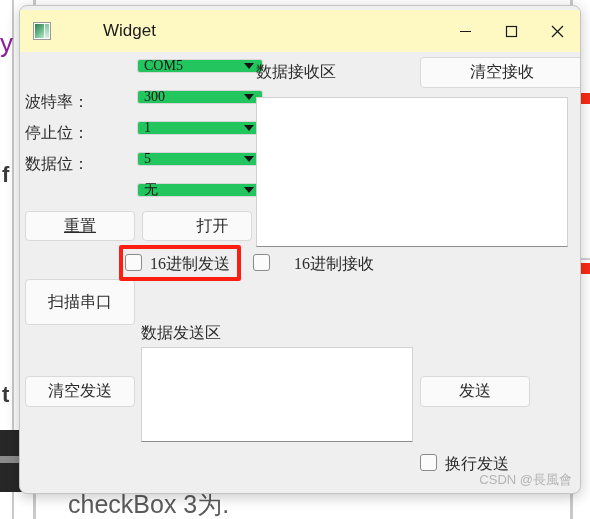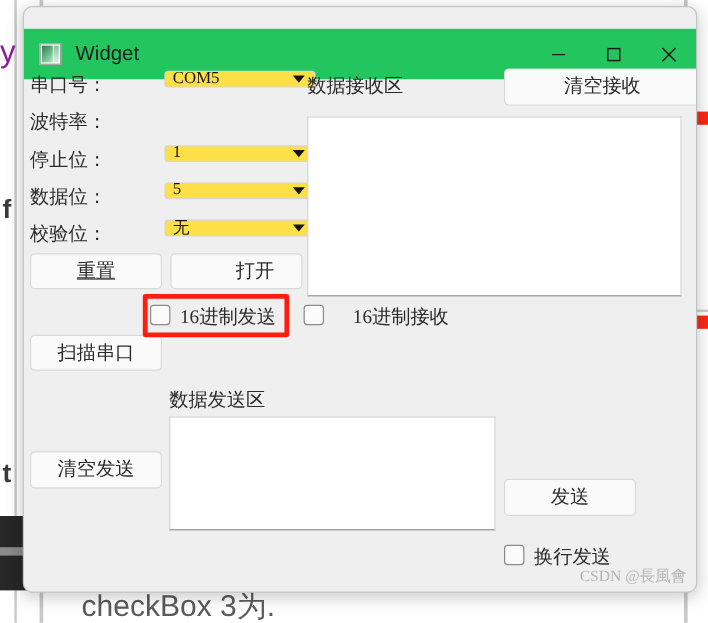--- a/index.html
+++ b/index.html
@@ -63,23 +63,23 @@
     width: 562px; height: 489px;
     background: #efefef;
     border: 1px solid #c4c4c4;
     border-radius: 8px;
     box-shadow: 0 3px 14px rgba(0,0,0,.22);
     overflow: hidden;
   }
 
   #titlebar {
     position: absolute;
-    left: 0; top: 18px; right: 0; height: 42px;
-    background: #22c55e;
-    display: flex; align-items: center;
+    left: 0; top: 4px; right: 0; height: 42px;
+    background: #fef9c3;
+    display: flex; align-items: center; gap: 40px;
   }
   #app-icon {
     width: 18px; height: 18px;
     margin-left: 13px;
     border: 1px solid #9a9a9a;
     background: #ffffff;
     position: relative;
     flex: none;
   }
   #app-icon .q-left {
@@ -113,21 +113,21 @@
   .lbl {
     position: absolute;
     font-size: 16px;
     color: #2b2b2b;
     white-space: nowrap;
     font-family: "Liberation Serif", "DejaVu Serif", serif;
   }
   .combo {
     position: absolute;
     height: 14px;
-    background: #fde047;
+    background: #22c55e;
     border: 1px solid #d6d6d6;
     border-radius: 3px;
     display: flex; align-items: center;
   }
   .combo .val {
     font-size: 14px;
     color: #161616;
     padding-left: 6px;
     font-family: "Liberation Serif", "DejaVu Serif", serif;
     white-space: nowrap;
@@ -178,21 +178,21 @@
   
   #annotation-box {
     position: absolute;
     border: 4px solid #fd1d11;
     border-radius: 2px;
     pointer-events: none;
   }
   #watermark {
     position: absolute;
     right: 8px; bottom: 4px;
-    font-family: Liberation Serif, serif;
+    font-family: Liberation Sans, sans-serif;
     font-size: 13px;
     color: #b4b4b4;
     white-space: nowrap;
   }
 </style>
 </head>
 <body>
 
 <div id="bg">
   <div class="bg-vline" style="left:12px; top:0; width:2px; height:519px;"></div>
@@ -237,66 +237,68 @@
       </div>
       <div class="win-btn">
         <svg width="15" height="15" viewBox="0 0 15 15">
             <line x1="2" y1="2" x2="13" y2="13" stroke="#1b1b1b" stroke-width="1.3"></line>
             <line x1="13" y1="2" x2="2" y2="13" stroke="#1b1b1b" stroke-width="1.3"></line>
           </svg>
       </div>
     </div>
   </div>
 
-  <div class="lbl" style="left:5px; top:55px;">串口号：</div>
   <div class="lbl" style="left:5px; top:86px;font-family:Liberation Mono, monospace;">波特率：</div>
   <div class="lbl" style="left:5px; top:117px;">停止位：</div>
   <div class="lbl" style="left:5px; top:148px;">数据位：</div>
-  <div class="lbl" style="left:5px; top:179px;">校验位：</div>
 
   <div class="combo" style="left:117px; top:53px;  width:126px;">
     <span class="val">COM5</span>
     <span class="arrow"></span>
   </div>
+  <div class="combo" style="left:117px; top:84px;  width:126px;">
+    <span class="val">300</span>
+    <span class="arrow"></span>
+  </div>
   <div class="combo" style="left:117px; top:115px; width:126px;">
     <span class="val">1</span>
     <span class="arrow"></span>
   </div>
   <div class="combo" style="left:117px; top:146px; width:126px;">
     <span class="val">5</span>
     <span class="arrow"></span>
   </div>
   <div class="combo" style="left:117px; top:177px; width:126px;">
     <span class="val">无</span>
     <span class="arrow"></span>
   </div>
 
   <div class="btn" style="left:5px;   top:205px; width:110px; height:30px;text-decoration:underline;">重置</div>
   <div class="btn" style="left:122px; top:205px; width:110px; height:30px;padding-left:31px;">打开</div>
-  <div class="btn" style="left:5px;   top:273px; width:110px; height:30px;">扫描串口</div>
+  <div class="btn" style="left:5px;   top:273px; width:110px; height:46px;">扫描串口</div>
 
   <div class="lbl" style="left:236px; top:56px;">数据接收区</div>
   <div class="btn" style="left:400px; top:51px; width:164px; height:31px;">清空接收</div>
   <div class="textarea" style="left:236px; top:91px; width:312px; height:150px;"></div>
 
   <div class="checkbox-row" style="left:105px; top:248px;">
     <span class="box"></span>
     <span class="cb-label">16进制发送</span>
   </div>
   <div class="checkbox-row" style="left:233px; top:248px;gap:16px;">
     <span class="box"></span>
     <span class="cb-label">16进制接收</span>
   </div>
 
   <div id="annotation-box" style="left:99px; top:239px; width:122px; height:36px;"></div>
 
   <div class="lbl" style="left:121px; top:317px;">数据发送区</div>
   <div class="textarea" style="left:121px; top:341px; width:272px; height:95px;"></div>
   <div class="btn" style="left:5px;   top:370px; width:110px; height:31px;">清空发送</div>
-  <div class="btn" style="left:400px; top:370px; width:110px; height:31px;margin-top:23px;">发送</div>
+  <div class="btn" style="left:400px; top:370px; width:110px; height:31px;">发送</div>
 
   <div class="checkbox-row" style="left:400px; top:448px;">
     <span class="box"></span>
     <span class="cb-label">换行发送</span>
   </div>
 
   <div id="watermark">CSDN @長風會</div>
 </div>
 
 </body></html>

